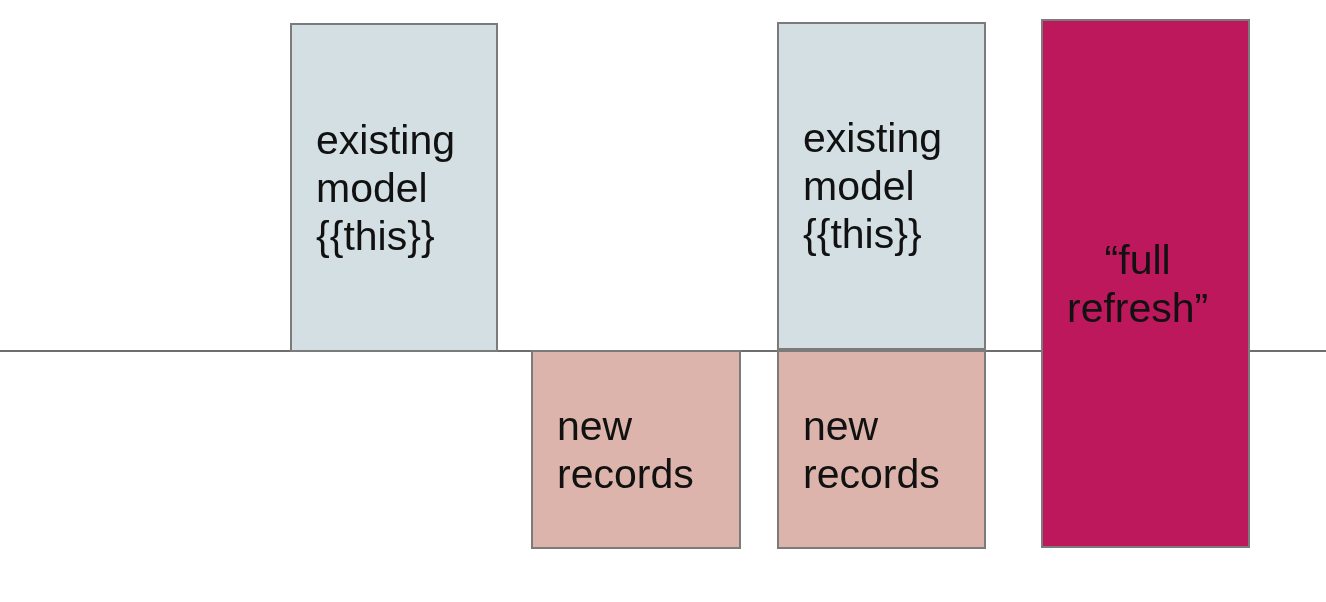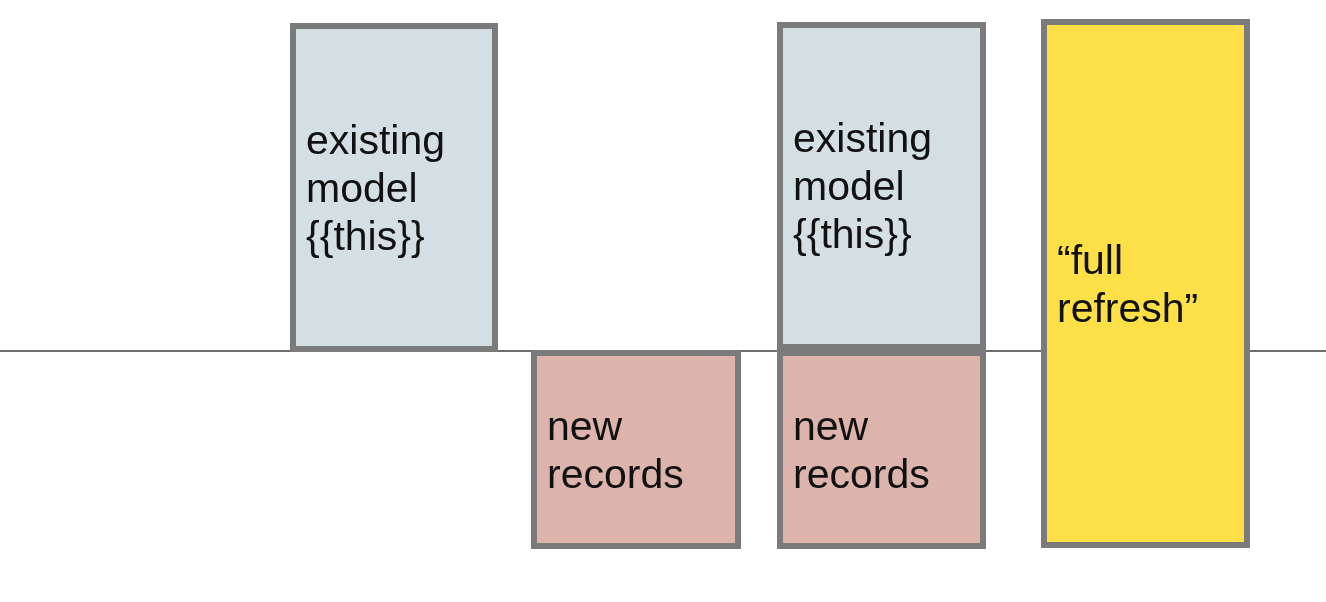--- a/index.html
+++ b/index.html
@@ -11,25 +11,25 @@
     position: relative;
     width: 1326px;
     height: 602px;
     background: #ffffff;
     overflow: hidden;
     font-family: "Liberation Sans", "DejaVu Sans", sans-serif;
   }
   .box {
     position: absolute;
     box-sizing: border-box;
-    border: 6px solid #701a75;
+    border: 2px solid #701a75;
     display: flex;
     align-items: center;
     justify-content: flex-start;
-    padding-left: 10px;
+    padding-left: 24px;
     padding-right: 6px;
   }
   .lbl {
     white-space: pre-line;
     font-size: 41px;
     line-height: 48px;
     color: #111111;
     letter-spacing: 0px;
   }
   
@@ -71,18 +71,18 @@
     <span class="lbl" style="color: rgb(17, 17, 17);">existing
 model
 {{this}}</span>
   </div>
 
   <div class="box b-records-right" style="background-color: rgb(220, 180, 171); border-color: rgb(123, 123, 123);">
     <span class="lbl" style="color: rgb(17, 17, 17);">new
 records</span>
   </div>
 
-  <div class="box b-refresh" style="background-color: #fde047; border-color: rgb(123, 123, 123);">
+  <div class="box b-refresh" style="background-color: #be185d; border-color: rgb(123, 123, 123); text-align: center;">
     <span class="lbl" style="color: rgb(17, 17, 17);">“full
 refresh”</span>
   </div>
 
 </div>
 
 </body></html>

